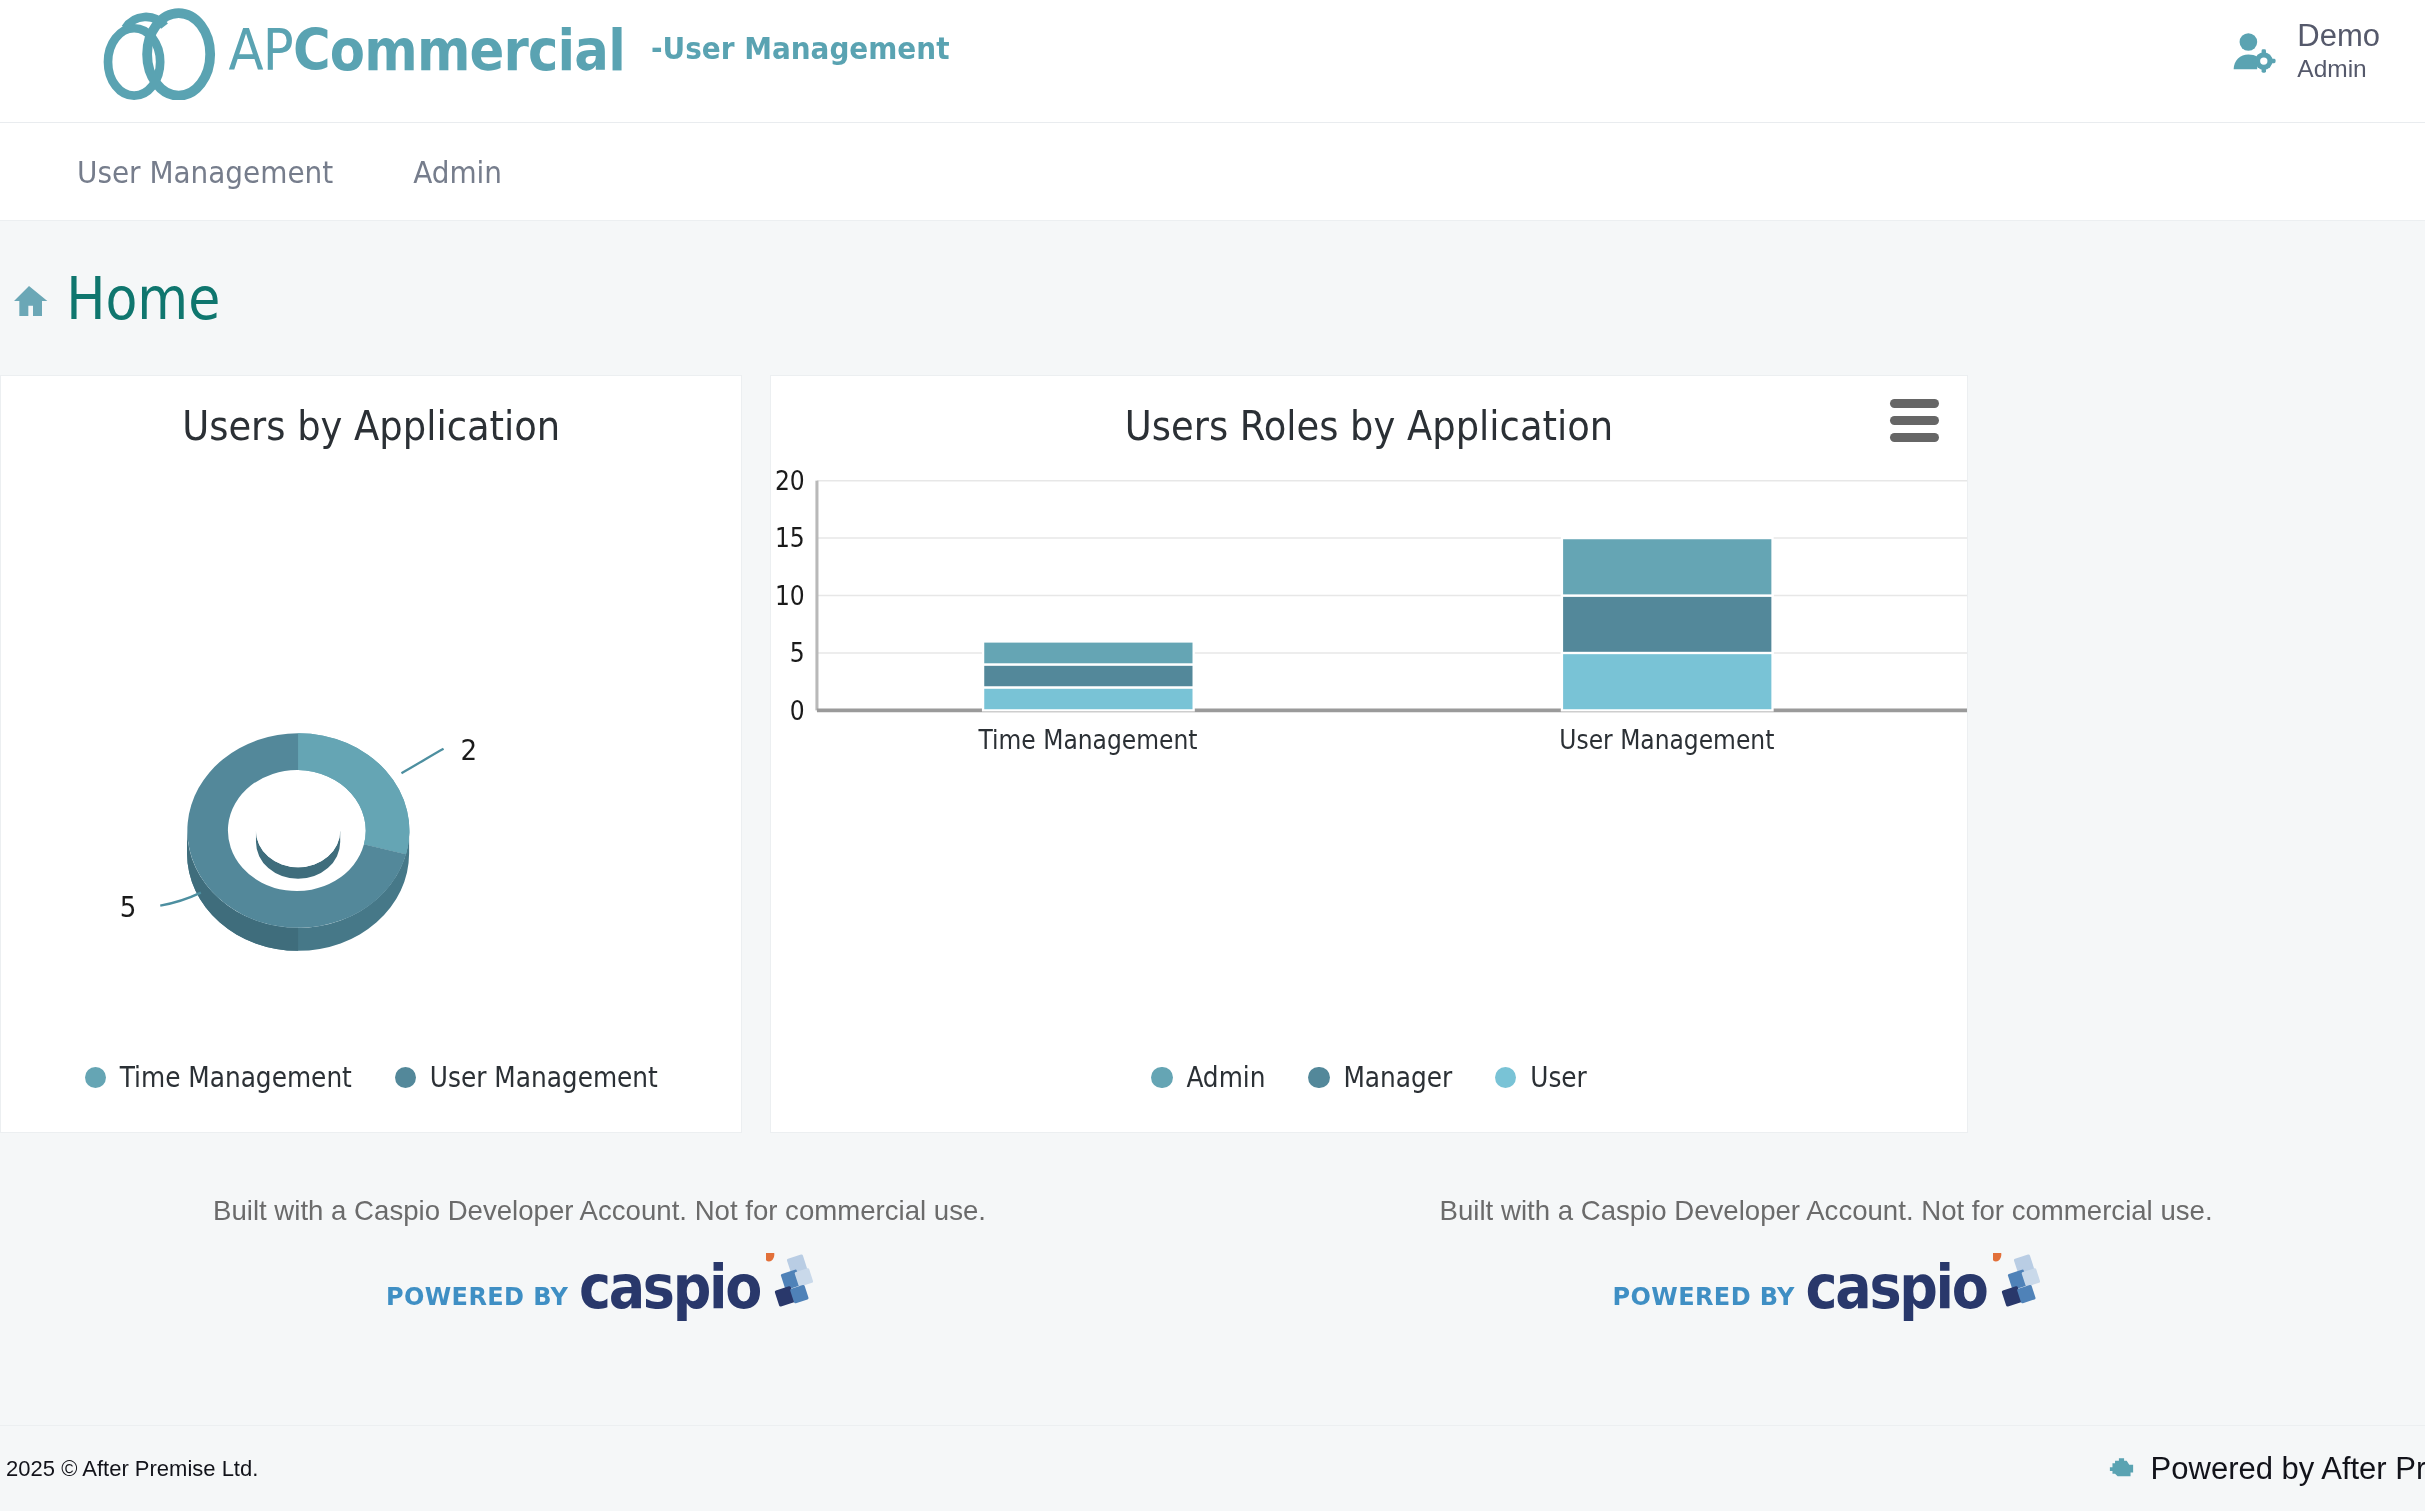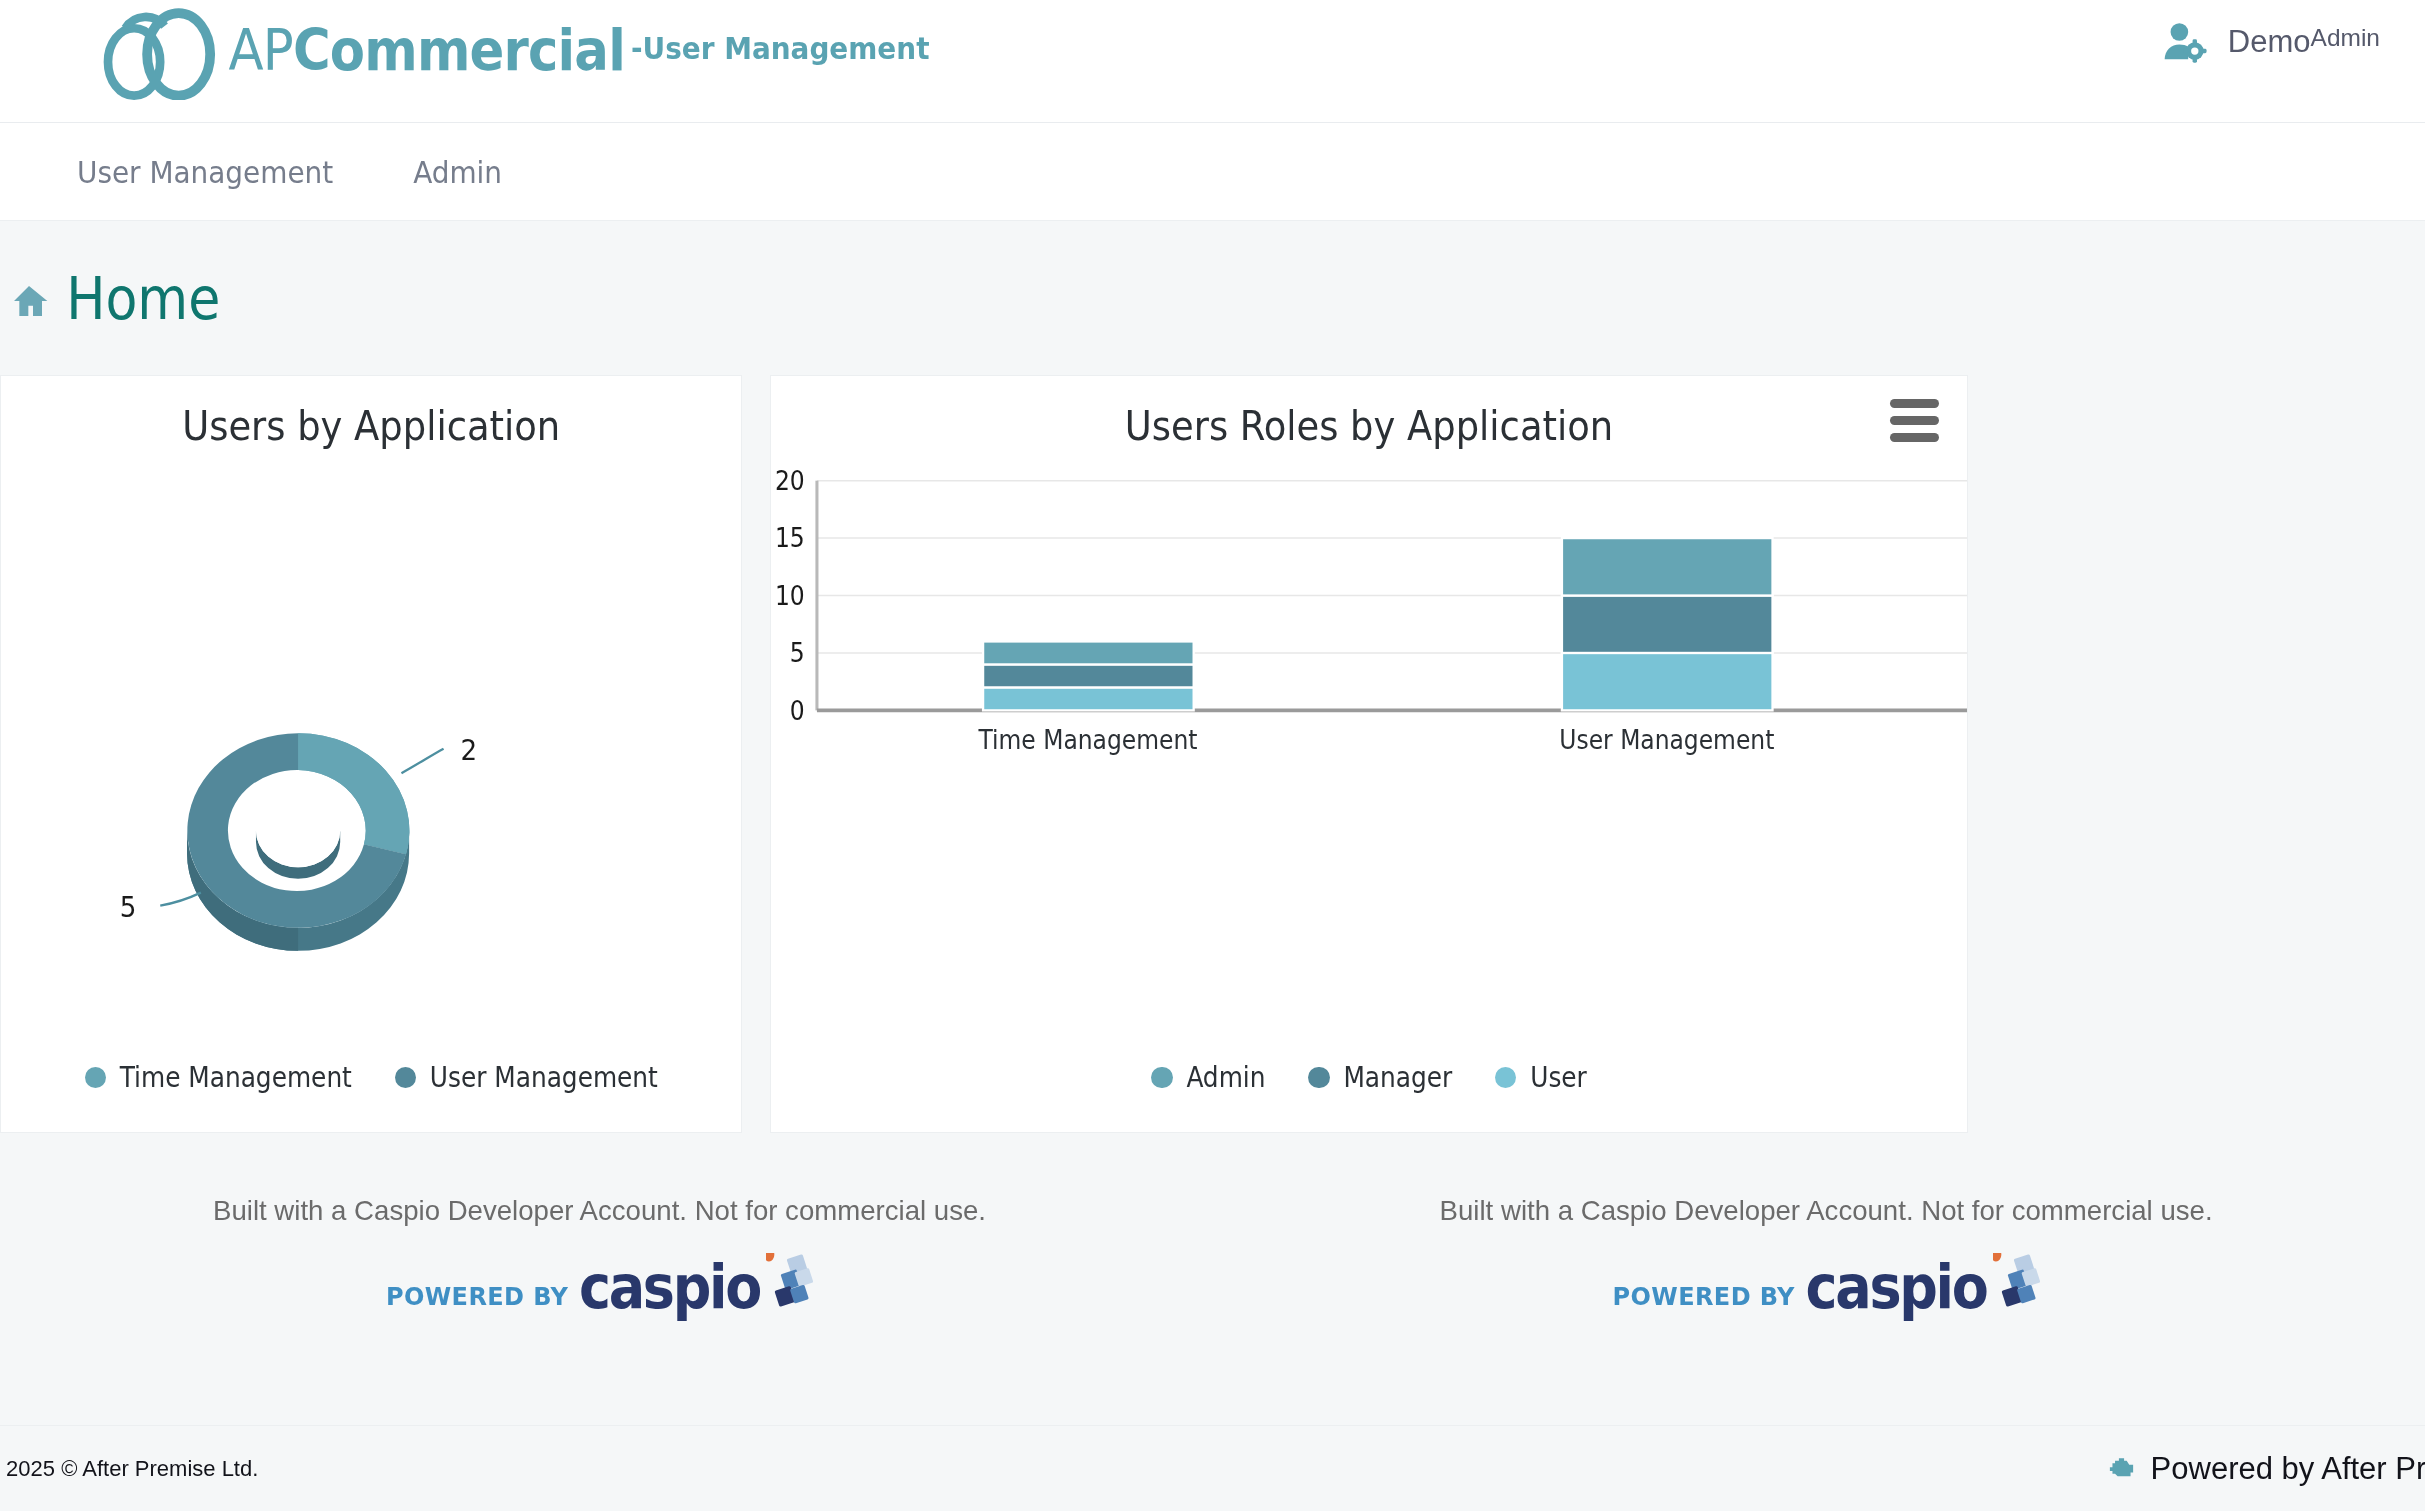--- a/index.html
+++ b/index.html
@@ -22,28 +22,28 @@
   .brand-text {
     font-family: "DejaVu Sans Condensed", "Liberation Sans", sans-serif;
     font-size: 57px; color: #5aa3b2; font-weight: 400;
     letter-spacing: -0.8px; white-space: nowrap;
     margin-left: 4.6px;
   }
   .brand-text b { font-weight: 700; }
   .brand-sub {
     font-family: "DejaVu Sans Condensed", "Liberation Sans", sans-serif;
     font-size: 31px; font-weight: 700; color: #5aa3b2;
-    margin-left: 6px; white-space: nowrap; padding-bottom: 4.6px;
+    margin-left: 26px; white-space: nowrap; padding-bottom: 4.6px;
   }
   .user-box {
     position: absolute; right: 46px; top: 18.4px;
     display: flex; align-items: center; gap: 20px;
   }
   .user-icon { width: 47px; height: 47px; flex: none; }
-  .user-meta { display: flex; flex-direction: row; align-items: flex-start; line-height: 1.18; }
+  .user-meta { display: flex; flex-direction: column; align-items: flex-start; line-height: 1.18; }
   .user-name { font-size: 31px; color: #55596b; font-family: "Liberation Sans", sans-serif; }
   .user-role { font-size: 24.5px; color: #55596b; font-family: "Liberation Sans", sans-serif; }
 
   
   .nav {
     position: absolute; left: 0; top: 123px; width: 2426px; height: 98px;
     background: #ffffff; border-bottom: 1.5px solid #eceff1;
     display: flex; align-items: center; padding-left: 37px;
   }
   .nav-item {

